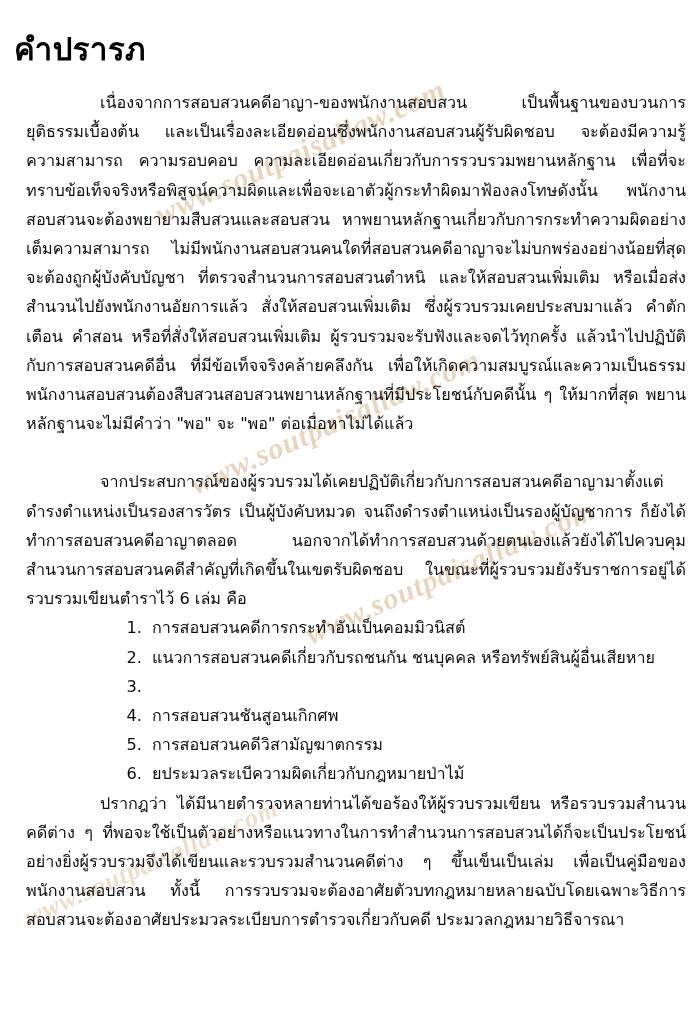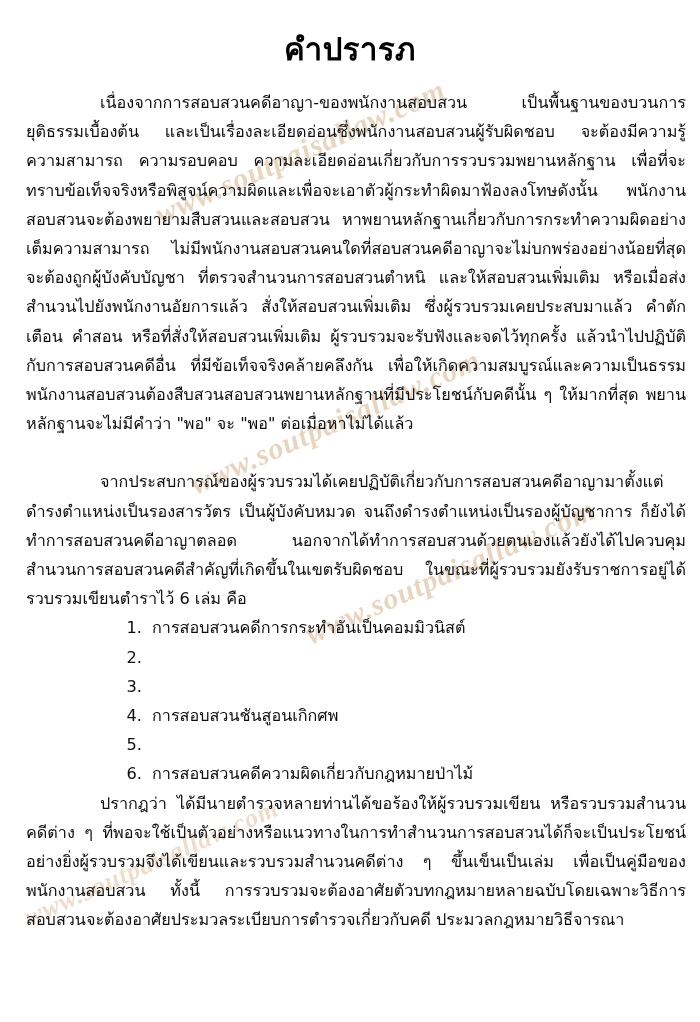--- a/index.html
+++ b/index.html
@@ -16,21 +16,21 @@
     color: #1a1a1a;
   }
   .page {
     position: relative;
     width: 700px;
     height: 1022px;
     box-sizing: border-box;
     padding: 18px 14px 10px 14px;
   }
   .doc-title {
-    text-align: center;
+    text-align: left;
     font-size: 31px;
     font-weight: 700;
     letter-spacing: 0.5px;
     margin: 6px 0 14px 0;
     color: #000;
   }
   .body-text {
     position: relative;
     z-index: 2;
     font-size: 16.2px;
@@ -108,33 +108,35 @@
 
     <p class="para">จากประสบการณ์ของผู้รวบรวมได้เคยปฏิบัติเกี่ยวกับการสอบสวนคดีอาญามาตั้งแต่ดำรงตำแหน่งเป็นรองสารวัตร  เป็นผู้บังคับหมวด  จนถึงดำรงตำแหน่งเป็นรองผู้บัญชาการ ก็ยังได้ทำการสอบสวนคดีอาญาตลอด  นอกจากได้ทำการสอบสวนด้วยตนเองแล้วยังได้ไปควบคุมสำนวนการสอบสวนคดีสำคัญที่เกิดขึ้นในเขตรับผิดชอบ   ในขณะที่ผู้รวบรวมยังรับราชการอยู่ได้รวบรวมเขียนตำราไว้  6  เล่ม  คือ</p>
 
     <ul class="list">
       <li>
         <span class="num">1.</span>
         <span class="txt">การสอบสวนคดีการกระทำอันเป็นคอมมิวนิสต์</span>
       </li>
       <li>
         <span class="num">2.</span>
+        <span class="txt">แนวการสอบสวนคดีเกี่ยวกับรถชนกัน ชนบุคคล หรือทรัพย์สินผู้อื่นเสียหาย</span>
       </li>
       <li>
         <span class="num">3.</span>
       </li>
       <li>
         <span class="num">4.</span>
         <span class="txt">การสอบสวนชันสูอนเกิกศพ</span>
       </li>
       <li>
         <span class="num">5.</span>
+        <span class="txt">การสอบสวนคดีวิสามัญฆาตกรรม</span>
       </li>
       <li>
         <span class="num">6.</span>
-        <span class="txt">การสอบสวนคดีความผิดเกี่ยวกับกฎหมายป่าไม้</span>
+        <span class="txt">ยประมวลระเบีความผิดเกี่ยวกับกฎหมายป่าไม้</span>
       </li>
     </ul>
 
     <p class="para">ปรากฎว่า   ได้มีนายตำรวจหลายท่านได้ขอร้องให้ผู้รวบรวมเขียน   หรือรวบรวมสำนวนคดีต่าง ๆ ที่พอจะใช้เป็นตัวอย่างหรือแนวทางในการทำสำนวนการสอบสวนได้ก็จะเป็นประโยชน์อย่างยิ่งผู้รวบรวมจึงได้เขียนและรวบรวมสำนวนคดีต่าง ๆ ขึ้นเข็นเป็นเล่ม เพื่อเป็นคู่มือของพนักงานสอบสวน  ทั้งนี้  การรวบรวมจะต้องอาศัยตัวบทกฎหมายหลายฉบับโดยเฉพาะวิธีการสอบสวนจะต้องอาศัยประมวลระเบียบการตำรวจเกี่ยวกับคดี  ประมวลกฎหมายวิธีจารณา</p>
 
   </div>
 </div>
 
 </body></html>

